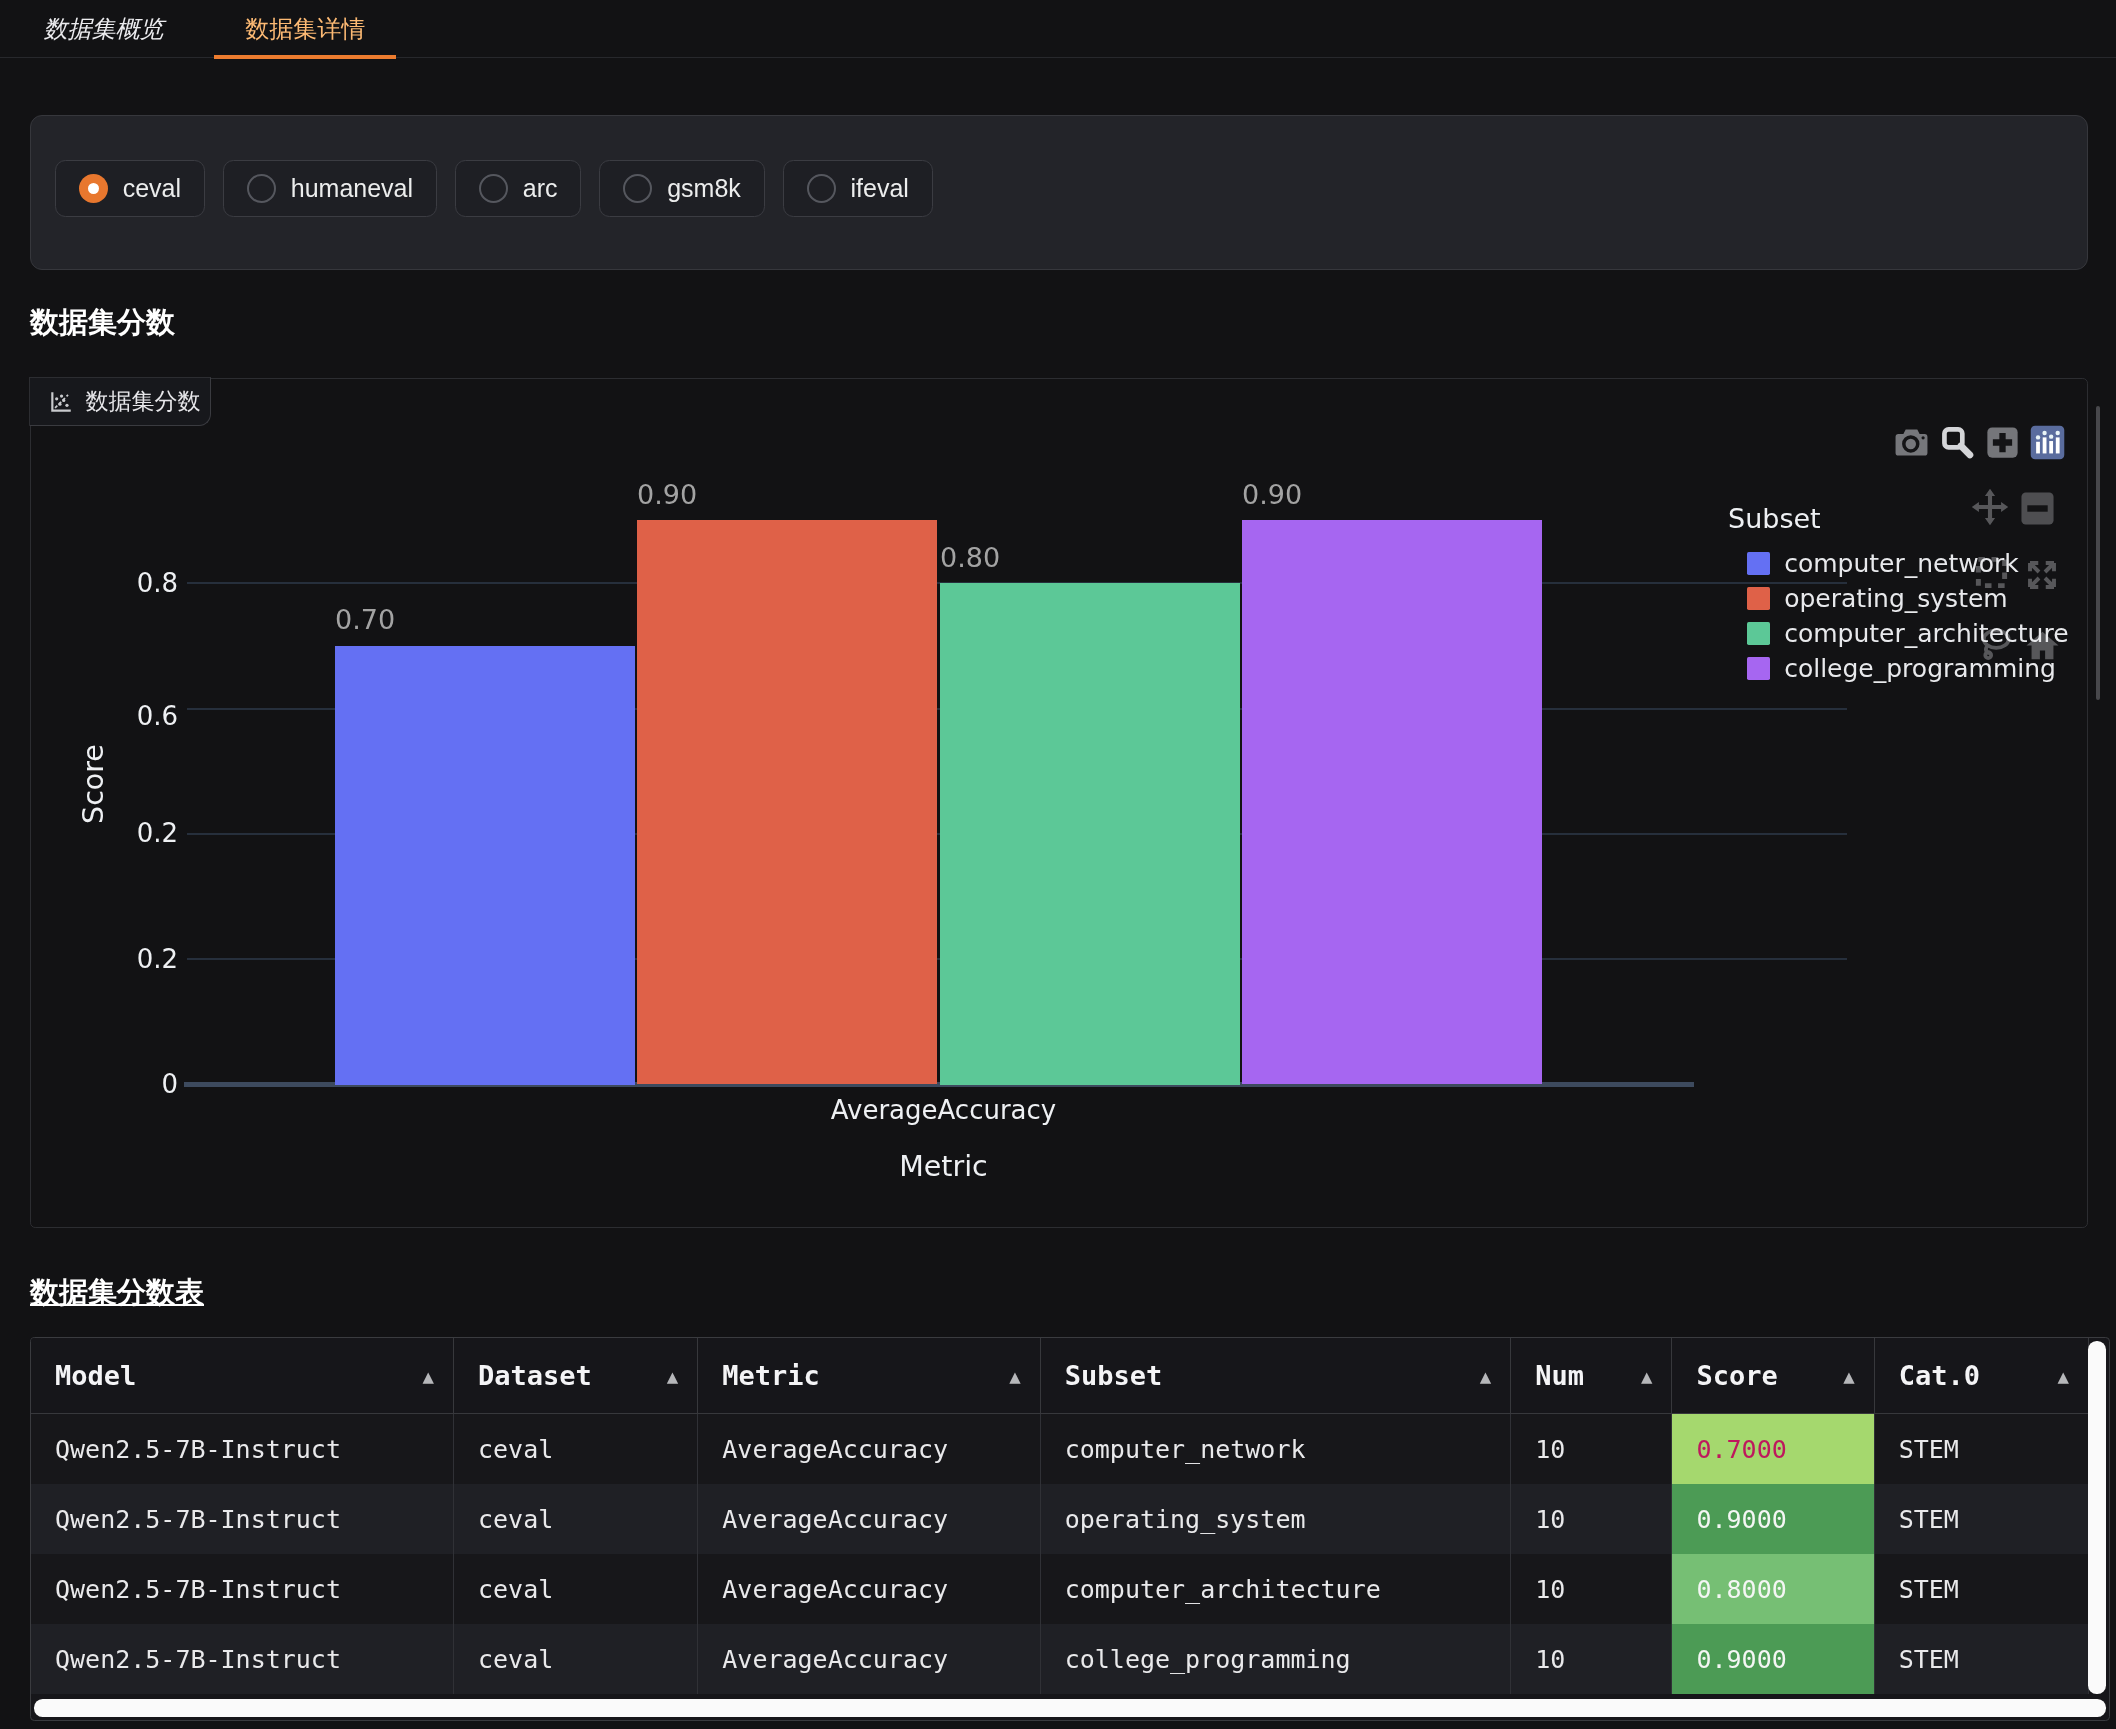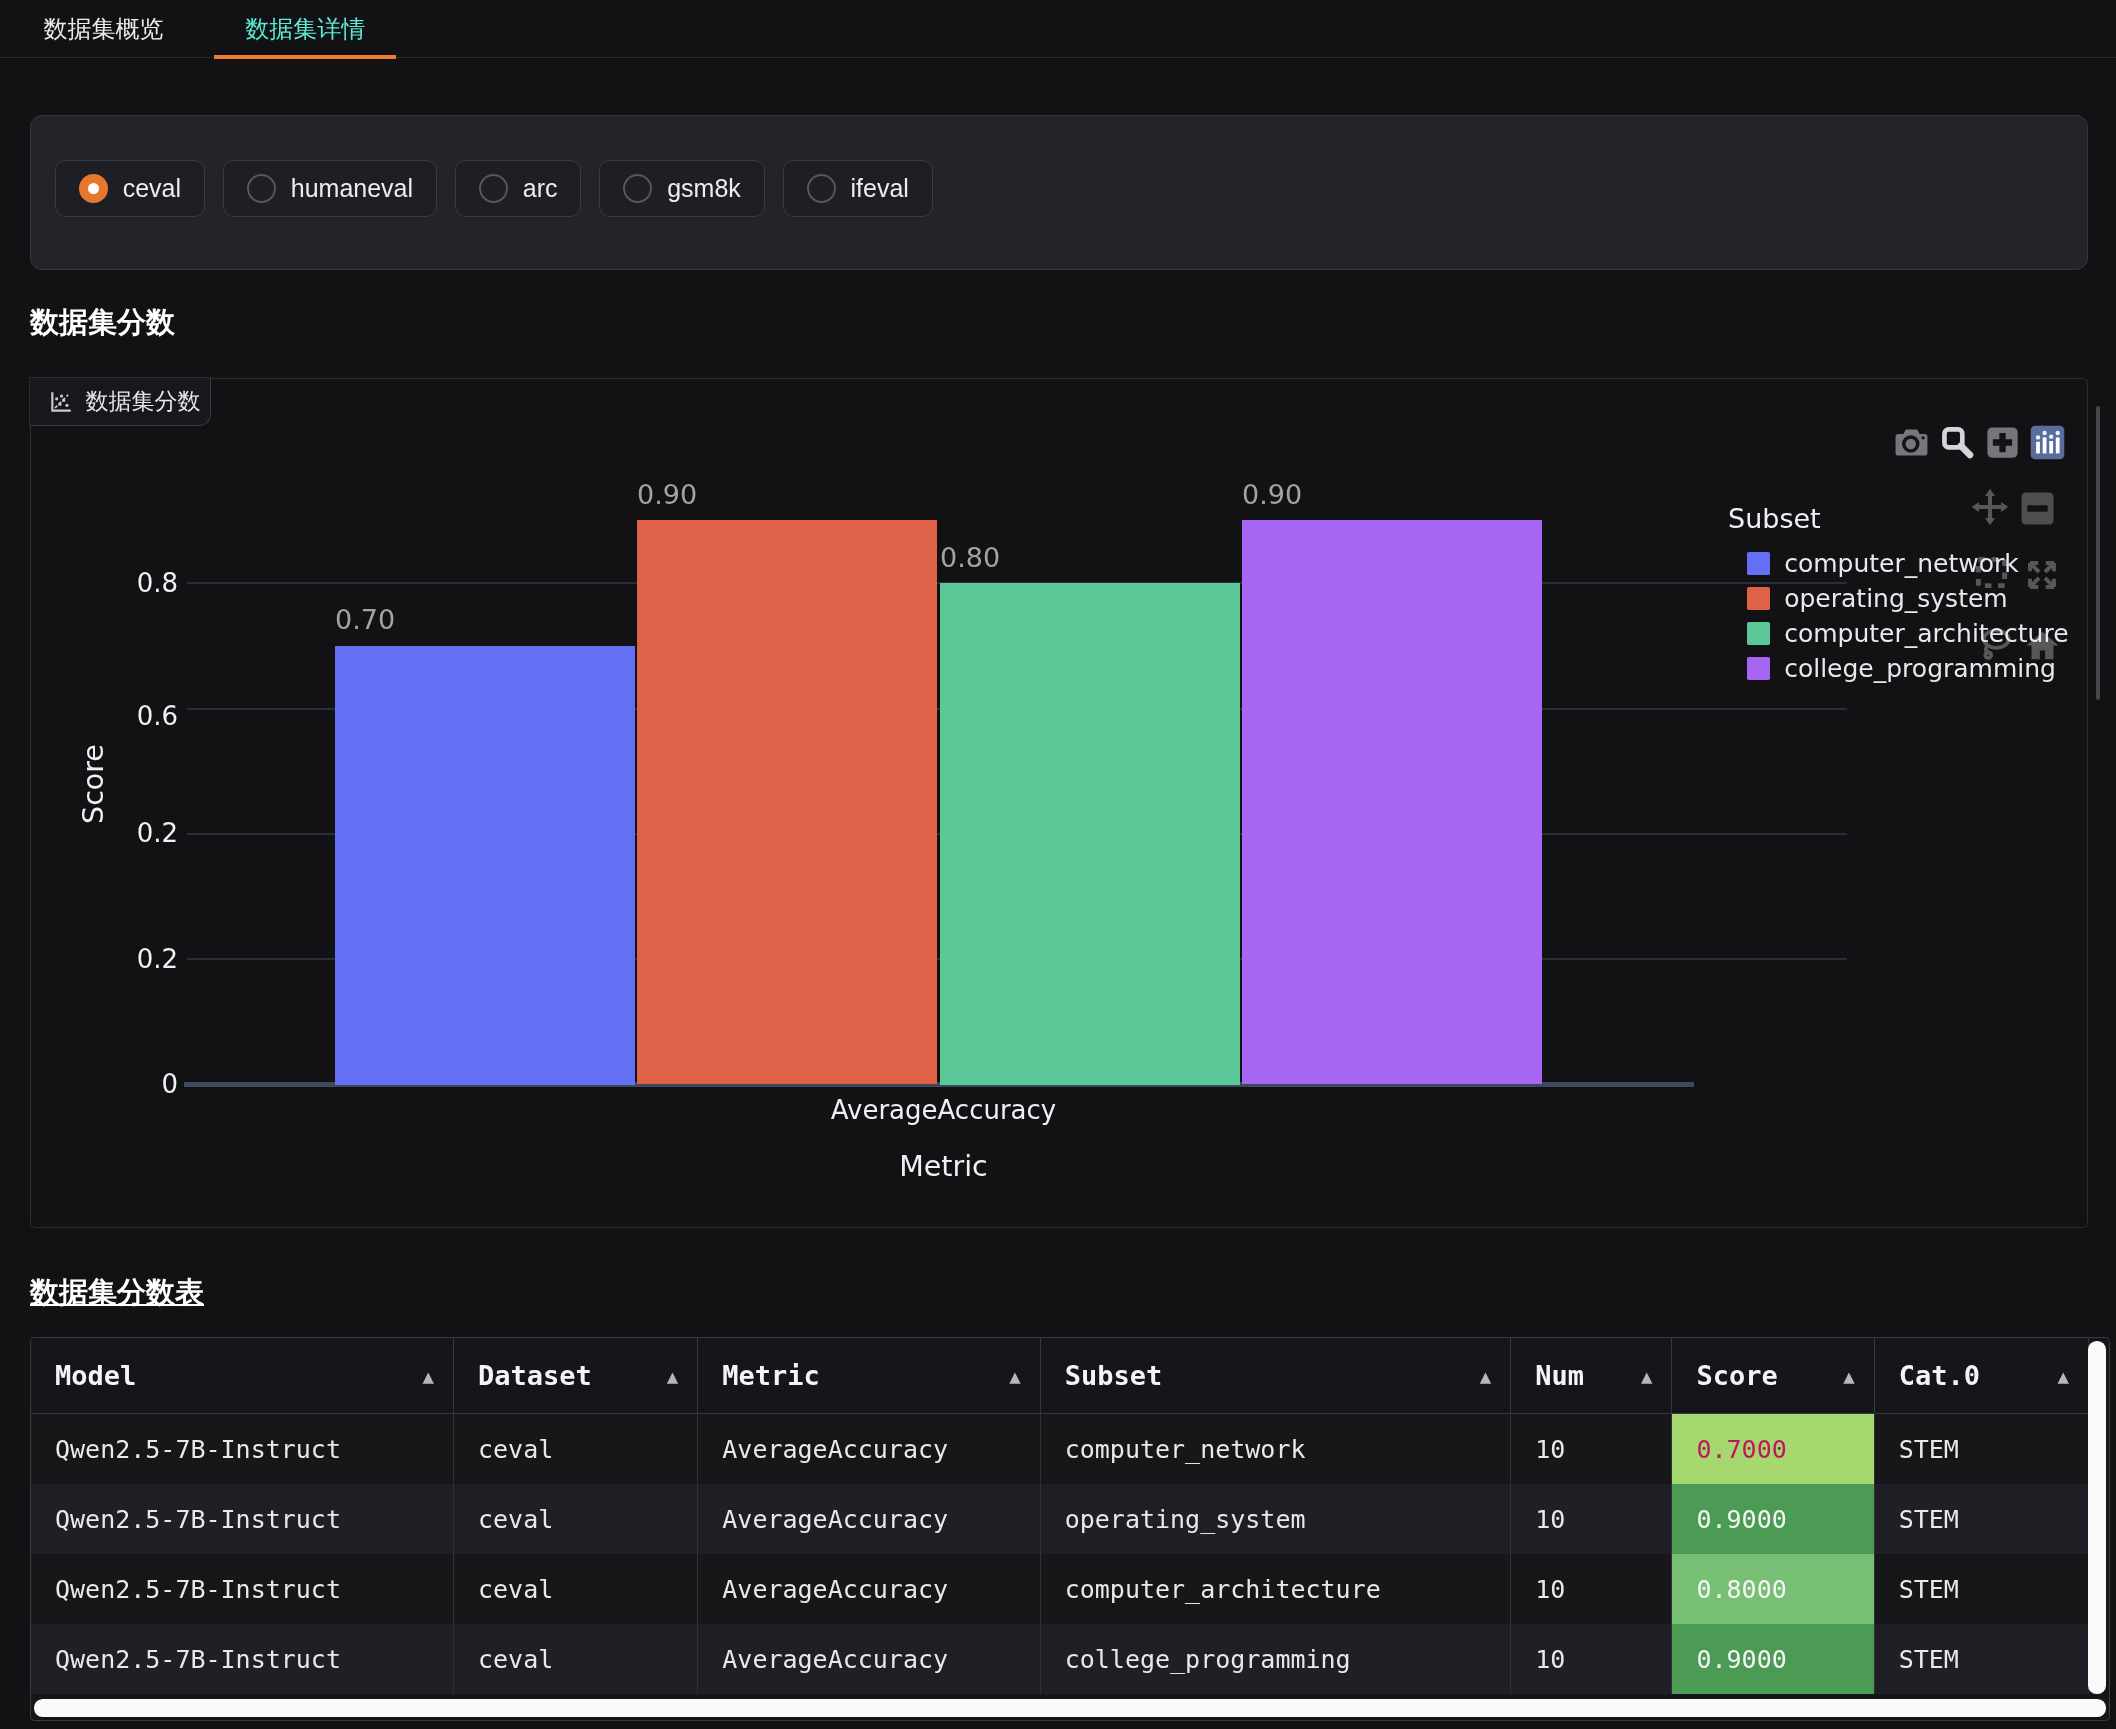--- a/index.html
+++ b/index.html
@@ -3,22 +3,22 @@
 <meta charset="utf-8">
 <style>
   html,body{margin:0;padding:0;background:#0f0f11;}
   .page{position:relative;width:2117px;height:1729px;background:#121214;overflow:hidden;
         font-family:"Liberation Sans","DejaVu Sans",sans-serif;color:#fff;}
 
   
   .tabbar{position:absolute;left:0;top:0;width:2117px;height:57px;border-bottom:1.7px solid #27282c;
           display:flex;align-items:stretch;}
   .tab{position:relative;display:flex;align-items:center;font-size:24px;color:#ececef;cursor:pointer;}
-  .tab.t0{margin-left:35px;padding:0 8.6px;}
-  .tab.t1{margin-left:42px;padding:0 31px;color:#5eead4;}
+  .tab.t0{margin-left:35px;padding:0 8.6px;font-style:italic;}
+  .tab.t1{margin-left:42px;padding:0 31px;color:#fdba74;}
   .tab.active::after{content:'';position:absolute;left:0;right:0;bottom:-1.7px;height:3.5px;background:#ED7C2F;}
 
   
   .selector-panel{position:absolute;left:30px;top:115px;width:2058px;height:155px;box-sizing:border-box;
                   background:#232429;border:1.7px solid #36373c;border-radius:12px;padding:22.5px 24px;}
   .selector-label{font-size:26px;color:#d3d4d8;}
   .radio-row{display:flex;gap:18px;margin-top:21.6px;}
   .radio-box{display:flex;align-items:center;gap:14.7px;height:57px;padding:0 23px;box-sizing:border-box;
              background:#1e1f24;border:1.7px solid #3b3c42;border-radius:10.4px;cursor:pointer;}
   .radio-circle{width:29px;height:29px;border-radius:50%;box-sizing:border-box;position:relative;flex:0 0 auto;}

